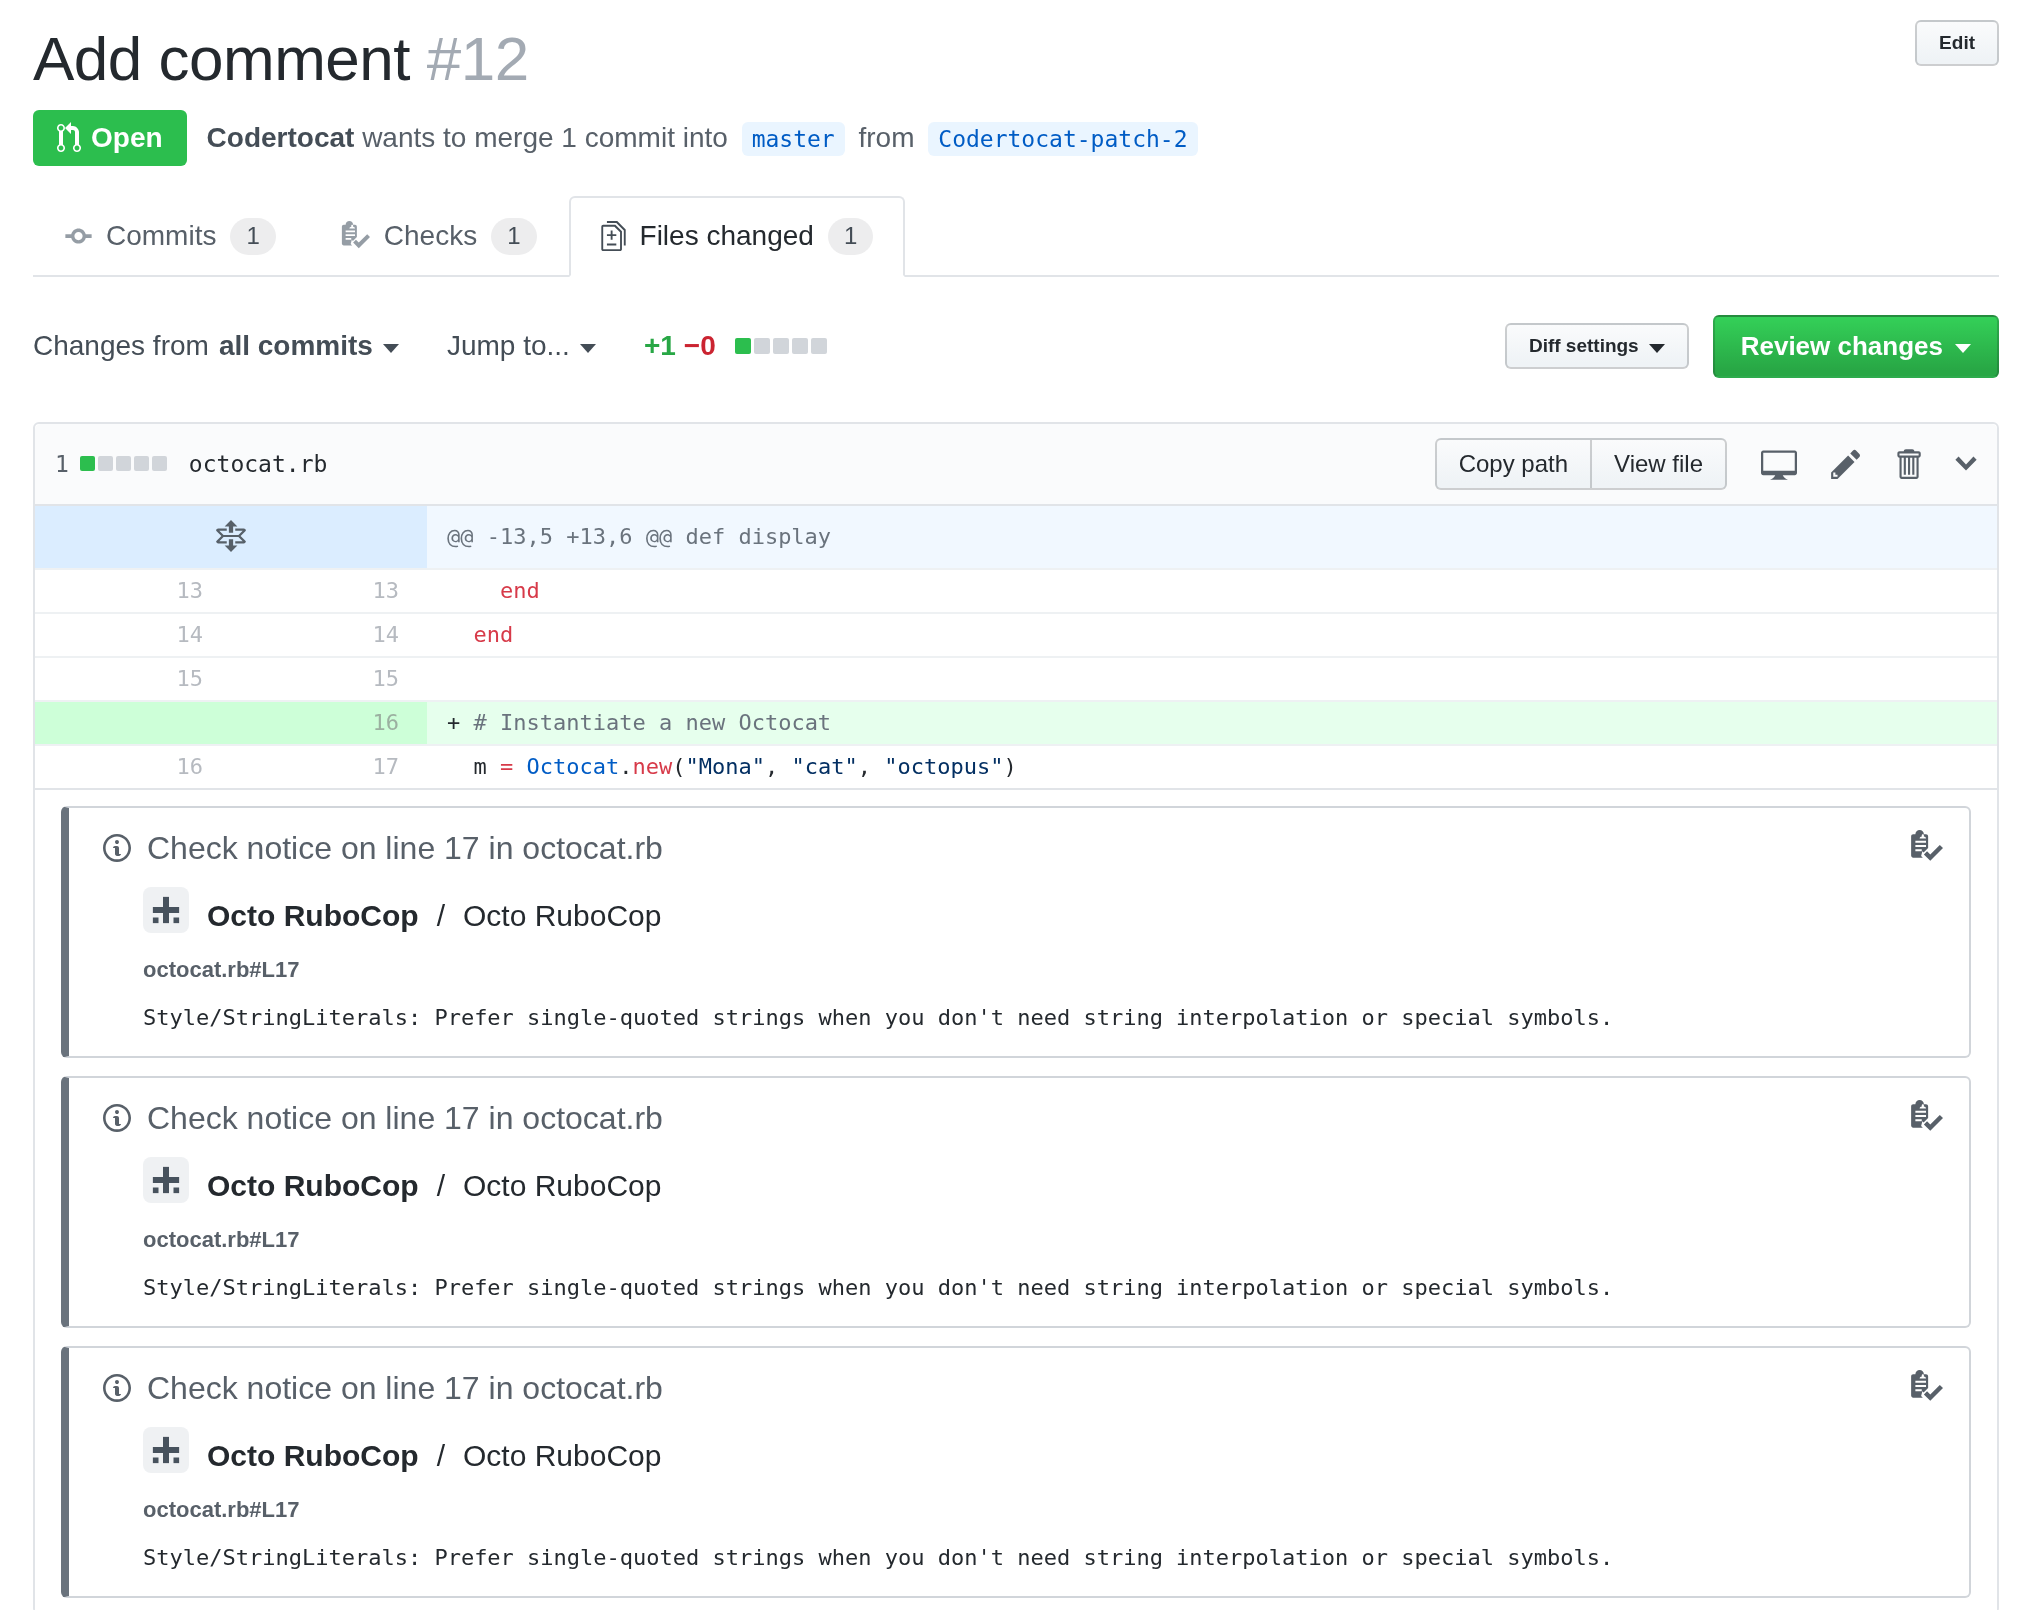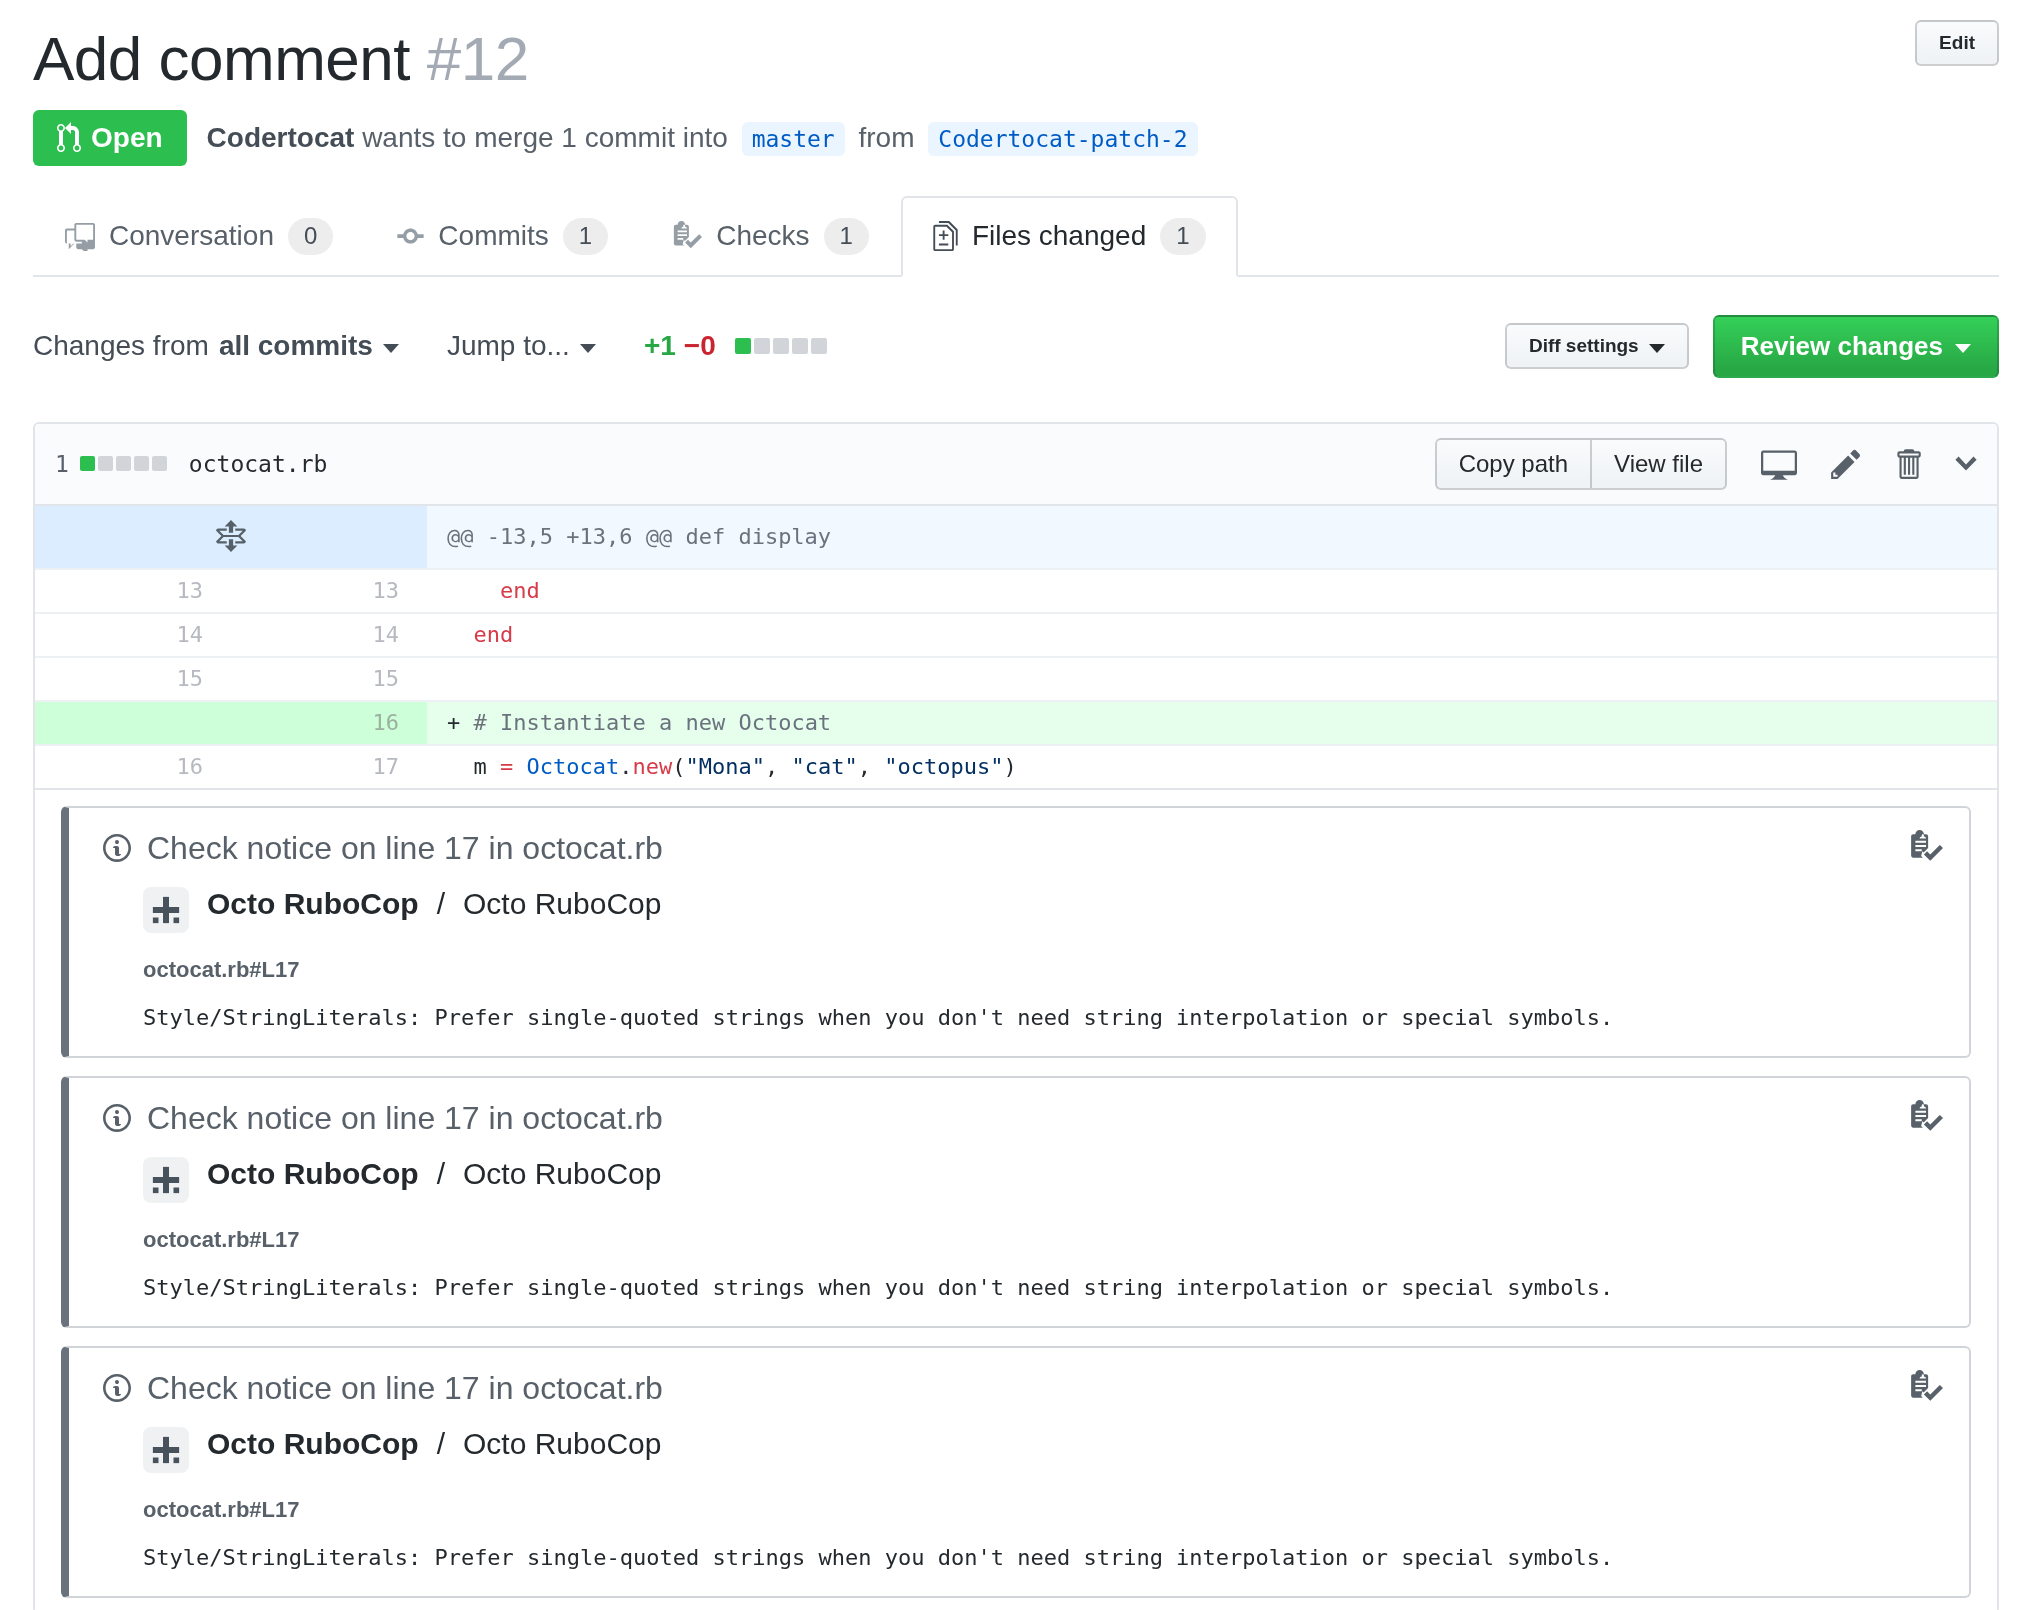--- a/index.html
+++ b/index.html
@@ -110,21 +110,21 @@
 
   
   .annotation-zone{border-top:2px solid var(--border);padding:16px 26px 14px 26px;background:#fff;}
   .annotation{
     position:relative;border:2px solid #d1d5da;border-left:8px solid #6a737d;border-radius:6px;
     padding:22px 28px 26px 34px;background:#fff;margin-bottom:18px;
   }
   .annotation:last-child{margin-bottom:0;}
   .ann-header{display:flex;align-items:center;gap:16px;color:var(--muted);font-size:32px;}
   .ann-corner{position:absolute;top:22px;right:26px;color:var(--muted);}
-  .ann-app{display:flex;align-items:flex-start;gap:18px;margin-top:20px;margin-left:40px;font-size:30px;}
+  .ann-app{display:flex;align-items:flex-end;gap:18px;margin-top:20px;margin-left:40px;font-size:30px;}
   .ann-avatar{width:46px;height:46px;border-radius:8px;background:#eff1f3;display:flex;align-items:center;justify-content:center;color:#47525d;}
   .ann-app .appname{font-weight:bold;color:var(--dark);}
   .ann-app .appctx{color:var(--dark);}
   .ann-path{margin-top:24px;margin-left:40px;font-size:22px;font-weight:bold;color:var(--muted);}
   .ann-msg{margin-top:22px;margin-left:40px;font-size:22px;color:var(--dark);white-space:pre-wrap;}
   .diff-table .code-row:first-of-type{border-top:none;}
   svg{display:block;}
 </style>
 </head>
 <body>
@@ -192,29 +192,20 @@
     <span class="byline">
       <span class="author">Codertocat</span>
       <span>wants to merge 1 commit into</span>
       <span class="branch-label">master</span>
       <span>from</span>
       <span class="branch-label">Codertocat-patch-2</span>
     </span>
   </div>
 
   <nav class="tabnav">
-    <span class="tab">
-      <span class="ticon">
-          <svg width="30" height="30">
-            <use href="#i-comment-discussion"></use>
-          </svg>
-        </span>
-      <span>Conversation</span>
-      <span class="counter">0</span>
-    </span>
     <span class="tab">
       <span class="ticon">
           <svg width="27" height="30">
             <use href="#i-git-commit"></use>
           </svg>
         </span>
       <span>Commits</span>
       <span class="counter">1</span>
     </span>
     <span class="tab">

